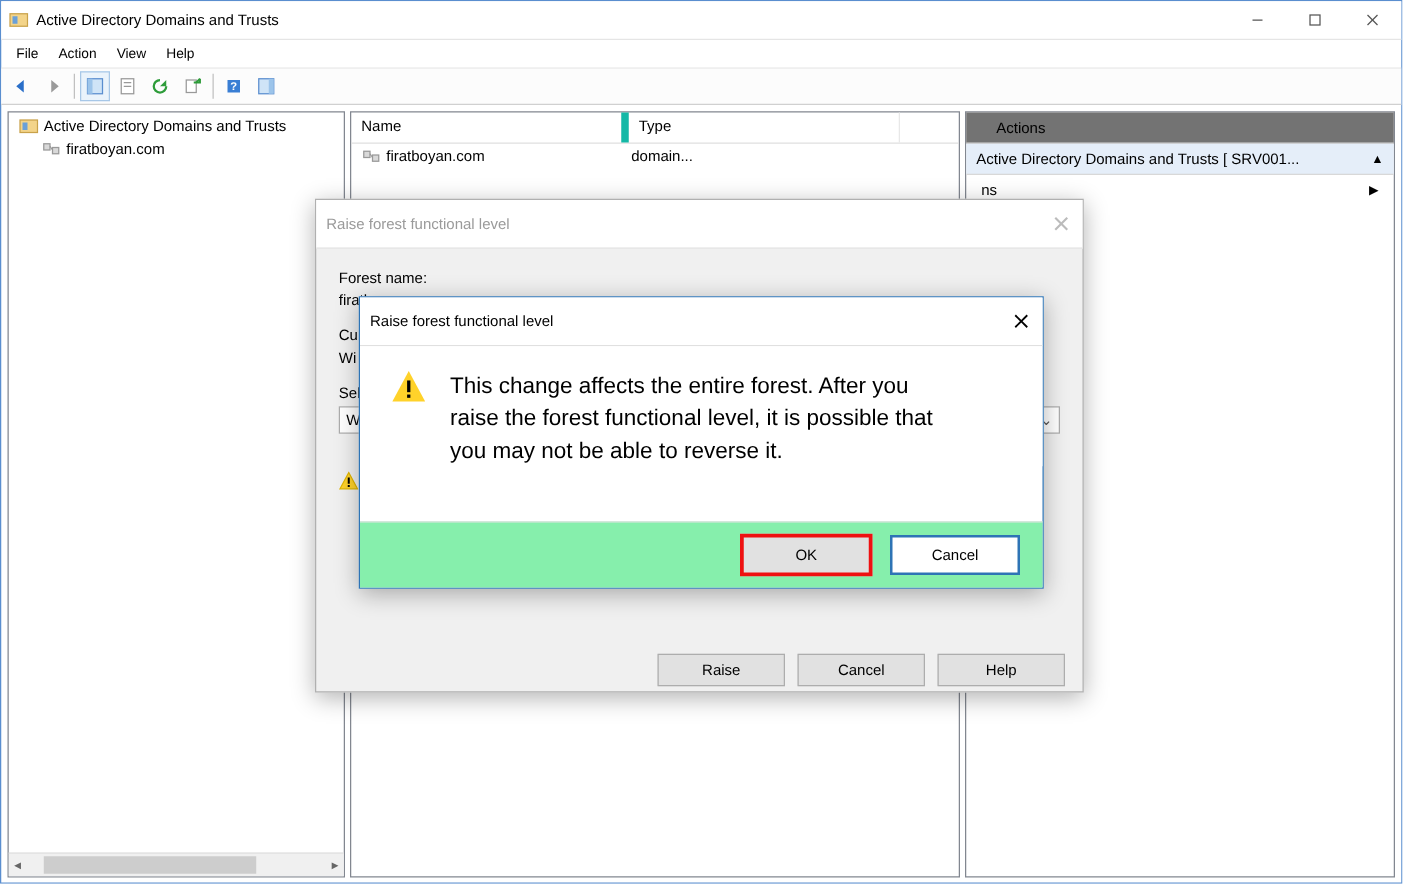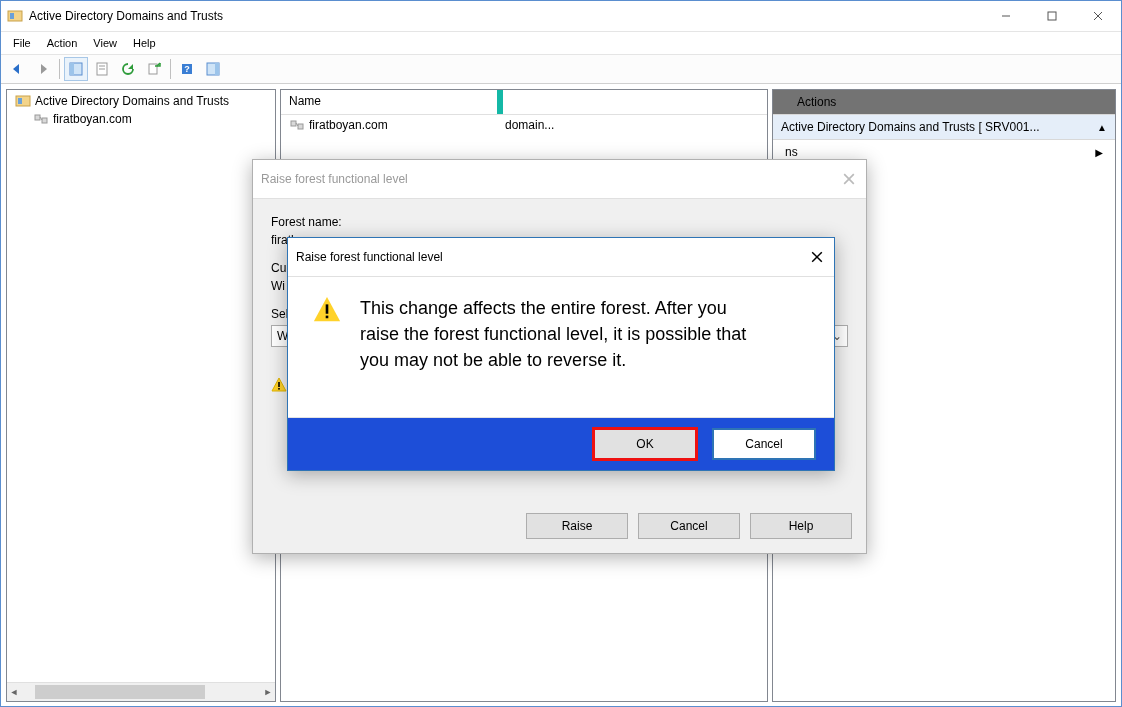--- a/index.html
+++ b/index.html
@@ -42,28 +42,28 @@
 
 .dlg{position:absolute;background:#f0f0f0;border:1px solid #b0b0b0;box-shadow:0 4px 18px rgba(0,0,0,.3);box-sizing:border-box}
 .dlg-title{height:30px;display:flex;align-items:center;padding:4px 8px;background:#fff;border-bottom:1px solid #e0e0e0;justify-content:space-between;color:#9a9a9a}
 .dlg1{left:251px;top:158px;width:615px;height:395px}
 .dlg1-body{padding:16px 18px 0 18px;font-size:12px;color:#000}
 .dlg1-body .lbl{margin-bottom:4px}
 .dlg1-body .val{margin-bottom:14px}
 .select{width:100%;height:22px;border:1px solid #adadad;background:#fff;display:flex;align-items:center;justify-content:space-between;padding:0 2px 0 5px;box-sizing:border-box}
 .select .dd{width:16px;height:18px;display:flex;align-items:center;justify-content:center;color:#555;border-left:1px solid #e0e0e0}
 .dlg1 .warnrow{display:flex;gap:8px;align-items:flex-start;margin-top:30px}
-.dlg1 .btns{position:absolute;bottom:14px;right:14px;display:flex;gap:10px}
+.dlg1 .btns{position:absolute;bottom:4px;right:14px;display:flex;gap:10px}
 .winbtn{width:100px;height:24px;background:#e1e1e1;border:1px solid #adadad;font-size:12px;display:flex;align-items:center;justify-content:center}
 
 .dlg2{left:286px;top:236px;width:548px;height:234px;border:1px solid #2e74b5;background:#fff}
 .dlg2 .dlg-title{color:#000}
 .dlg2-body{padding:18px 24px 0 24px;display:flex;gap:18px;background:#fff}
 .dlg2-text{font-size:18px;line-height:1.45;max-width:410px}
-.dlg2-btns{position:absolute;bottom:0;left:0;right:0;height:52px;background:#1d4ed8;border-top:1px solid #e3e3e3;display:flex;align-items:center;justify-content:flex-end;padding-right:18px;gap:14px}
+.dlg2-btns{position:absolute;bottom:0;left:0;right:0;height:52px;background:#86efac;border-top:1px solid #e3e3e3;display:flex;align-items:center;justify-content:flex-end;padding-right:18px;gap:14px}
 .okbtn{width:100px;height:28px;background:#e1e1e1;border:3px solid #e11;display:flex;align-items:center;justify-content:center}
 .cancelbtn{width:100px;height:28px;background:#fff;border:2px solid #2e74b5;display:flex;align-items:center;justify-content:center}
 .closex{width:18px;height:18px;display:flex;align-items:center;justify-content:center;font-size:14px}
 .warn-tri{width:30px;height:30px}
 </style>
 </head>
 <body>
 
 <div class="window-border">
 
@@ -177,20 +177,21 @@
         <div class="arrow">◄</div>
         <div class="thumb"></div>
         <div style="flex:1"></div>
         <div class="arrow">►</div>
       </div>
     </div>
 
     <div class="pane mid-pane">
       <div class="mid-head">
         <div class="col c1">Name</div>
+        <div class="col c2">Type</div>
       </div>
       <div class="mid-row">
         <div class="col c1">
           <svg class="svg16" viewBox="0 0 16 16">
               <rect x="2" y="4" width="5" height="5" fill="#d9d9d9" stroke="#999"></rect>
               <rect x="9" y="7" width="5" height="5" fill="#d9d9d9" stroke="#999"></rect>
               <line x1="7" y1="6" x2="9" y2="9" stroke="#999"></line>
             </svg>
           <span>firatboyan.com</span>
         </div>

